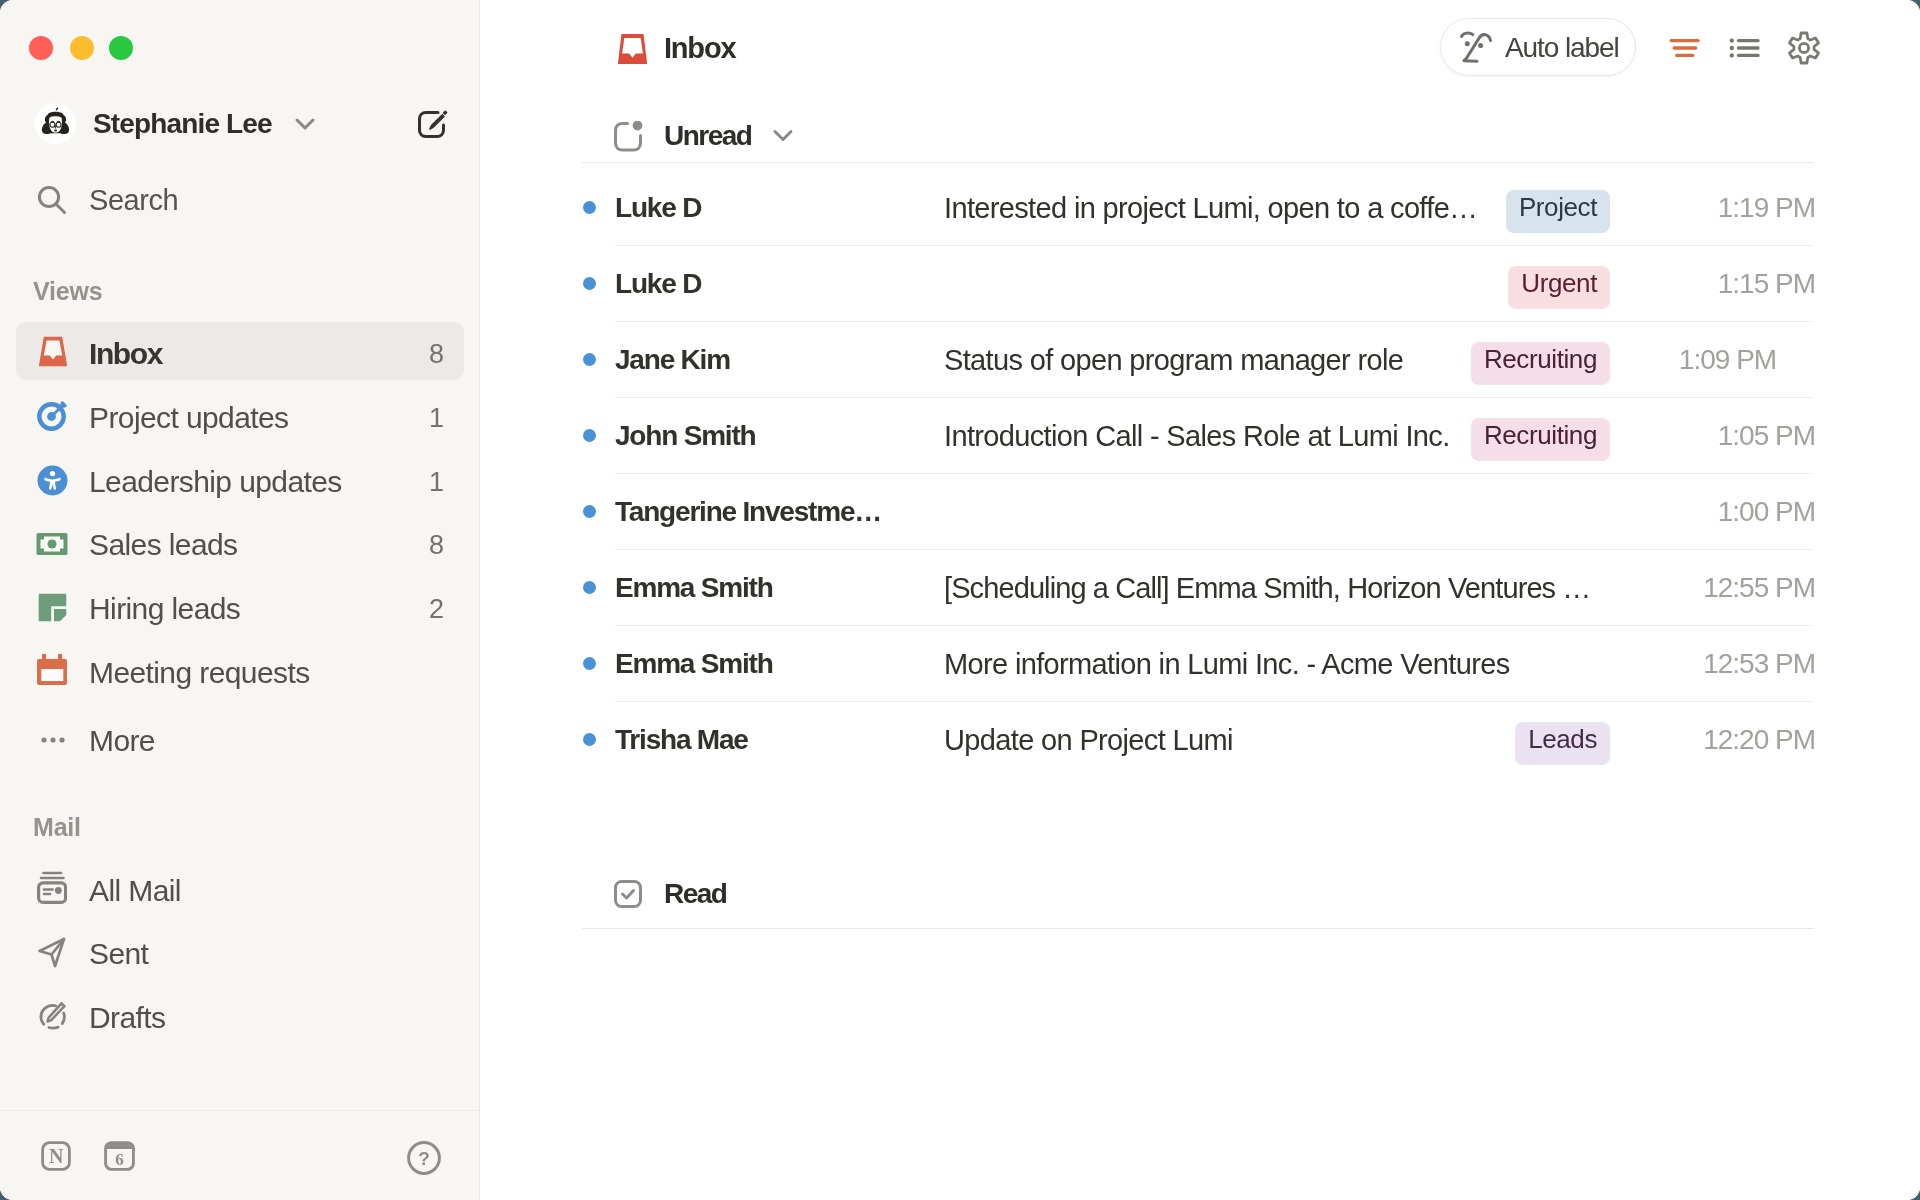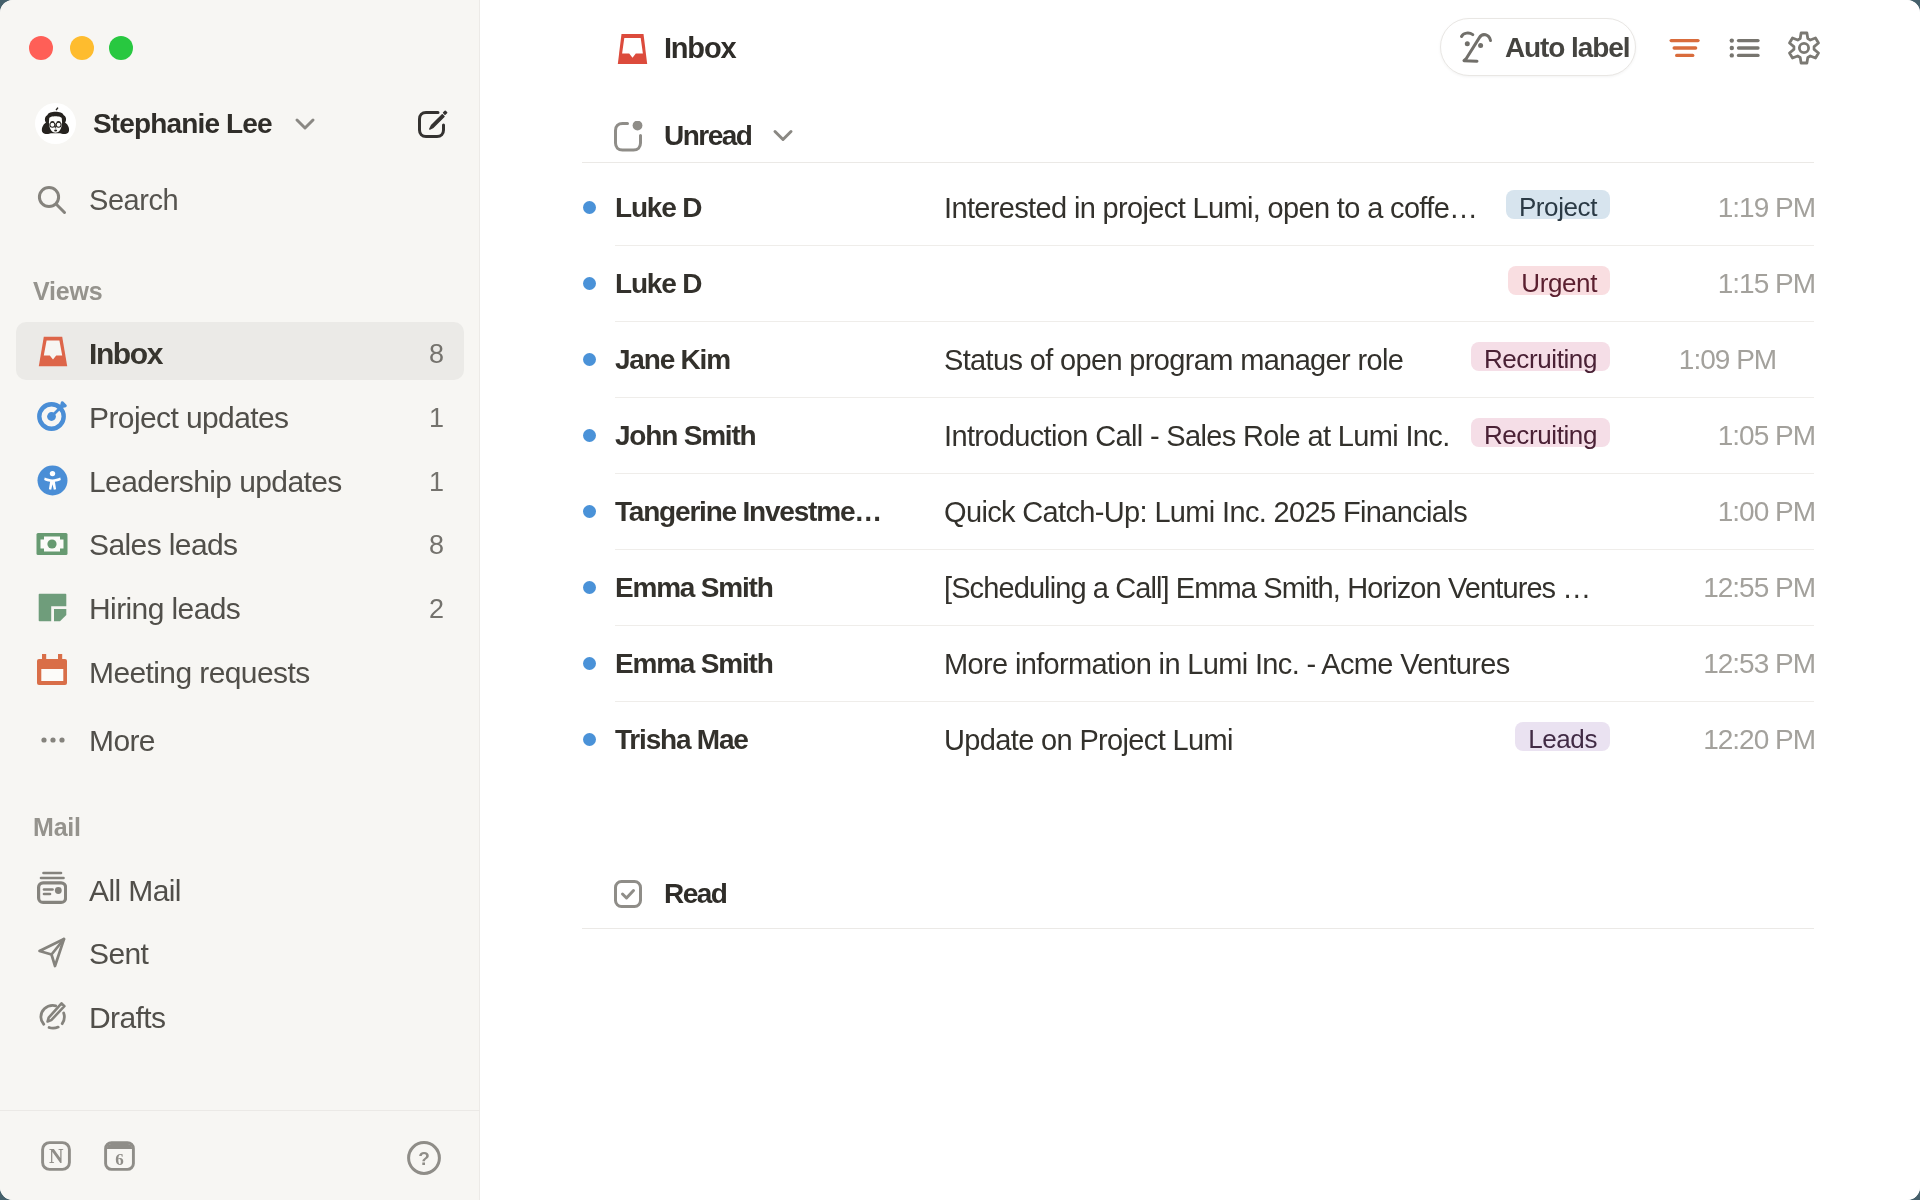--- a/index.html
+++ b/index.html
@@ -11,29 +11,29 @@
   .tl { position:absolute; width:24px; height:24px; border-radius:50%; top:36px; }
   .sname { position:absolute; left:93px; top:106px; font-size:28px; font-weight:700; color:#302e2a; line-height:36px; letter-spacing:-0.85px; }
   .slabel { position:absolute; left:33px; font-size:25px; font-weight:700; color:#95938d; line-height:30px; letter-spacing:-0.2px; }
   .srow-text { position:absolute; left:89px; font-size:30px; color:#514f4a; line-height:36px; letter-spacing:-0.6px; }
   .srow-text.dark { color:#37352f; font-weight:700; letter-spacing:-1.4px; }
   .scount { position:absolute; width:80px; text-align:right; font-size:27px; color:#74726d; line-height:36px; }
   .sicon { position:absolute; left:38px; width:30px; height:30px; }
   .main { position:absolute; left:481px; top:0; width:1439px; height:1200px; background:#ffffff; }
   .hdr-title { position:absolute; left:664px; top:30px; font-size:29px; font-weight:700; color:#2f2d29; line-height:36px; letter-spacing:-1.2px; }
   .btn { position:absolute; left:1440px; top:18px; width:196px; height:58px; border-radius:29px; background:#fff; border:1px solid #e9e7e4; box-shadow:0 1px 3px rgba(0,0,0,0.05); }
-  .btn-text { position:absolute; left:1505px; top:30px; font-size:28px; font-weight:700; color:#454440; line-height:36px; letter-spacing:-1.1px; }
+  .btn-text { position:absolute; left:1505px; top:30px; font-size:28px; font-weight:400; color:#454440; line-height:36px; letter-spacing:-1.1px; }
   .sec-title { position:absolute; left:664px; font-size:28px; font-weight:700; color:#2f2d29; line-height:36px; letter-spacing:-1.5px; }
   .divider { position:absolute; height:1px; background:#ebe9e6; }
   .rowsep { position:absolute; left:615px; width:1199px; height:1px; background:#efedea; }
   .dot { position:absolute; left:583px; width:13px; height:13px; border-radius:50%; background:#4a92d8; }
   .sender { position:absolute; left:615px; font-size:28px; font-weight:700; color:#33312c; line-height:36px; letter-spacing:-1.2px; }
   .subject { position:absolute; left:944px; font-size:29px; color:#33312c; line-height:36px; letter-spacing:-0.65px; }
   .chipbox { position:absolute; left:1290px; width:320px; display:flex; justify-content:flex-end; }
-  .chip { height:29px; line-height:35px; padding:0 13px; border-radius:8px; font-size:26px; font-weight:500; letter-spacing:-0.4px; }
+  .chip { height:43px; line-height:35px; padding:0 13px; border-radius:8px; font-size:26px; font-weight:500; letter-spacing:-0.4px; }
   .time { position:absolute; left:1640px; width:175px; text-align:right; font-size:28px; color:#a3a19c; line-height:36px; letter-spacing:-1.0px; }
 </style>
 </head>
 <body>
 <div class="window">
   <div class="main"></div>
 
   <svg class="abs" style="left:617px; top:33px;" width="31" height="32" viewBox="0 0 31 32">
     <path d="M4.5 1 L26.5 1 L30.2 31 L0.8 31 Z" fill="#dc4b3c"></path>
     <path d="M7.3 5 L23.7 5 L25.9 20.5 L18.8 20.5 L15.5 24.8 L12.2 20.5 L5.1 20.5 Z" fill="#ffffff"></path>
@@ -109,21 +109,20 @@
   <div class="sender" style="top:418px;">John Smith</div>
   <div class="subject" style="top:418px;">Introduction Call - Sales Role at Lumi Inc.</div>
   <div class="chipbox" style="top:418px;">
       <div class="chip" style="background:#f5dee7; color:#4a2135;">Recruiting</div>
     </div>
   <div class="time" style="top:418px;">1:05 PM</div>
   <div class="rowsep" style="top:473px;"></div>
 
   <div class="dot" style="top:504.5px;"></div>
   <div class="sender" style="top:494px;">Tangerine Investme…</div>
-  <div class="subject" style="top:494px;">Quick Catch-Up: Lumi Inc. 2025 Financials</div>
   <div class="time" style="top:494px;">1:00 PM</div>
   <div class="rowsep" style="top:549px;"></div>
 
   <div class="dot" style="top:580.5px;"></div>
   <div class="sender" style="top:570px;">Emma Smith</div>
   <div class="subject" style="top:570px; letter-spacing:-0.9px;">[Scheduling a Call] Emma Smith, Horizon Ventures …</div>
   <div class="time" style="top:570px;">12:55 PM</div>
   <div class="rowsep" style="top:625px;"></div>
 
   <div class="dot" style="top:656.5px;"></div>

